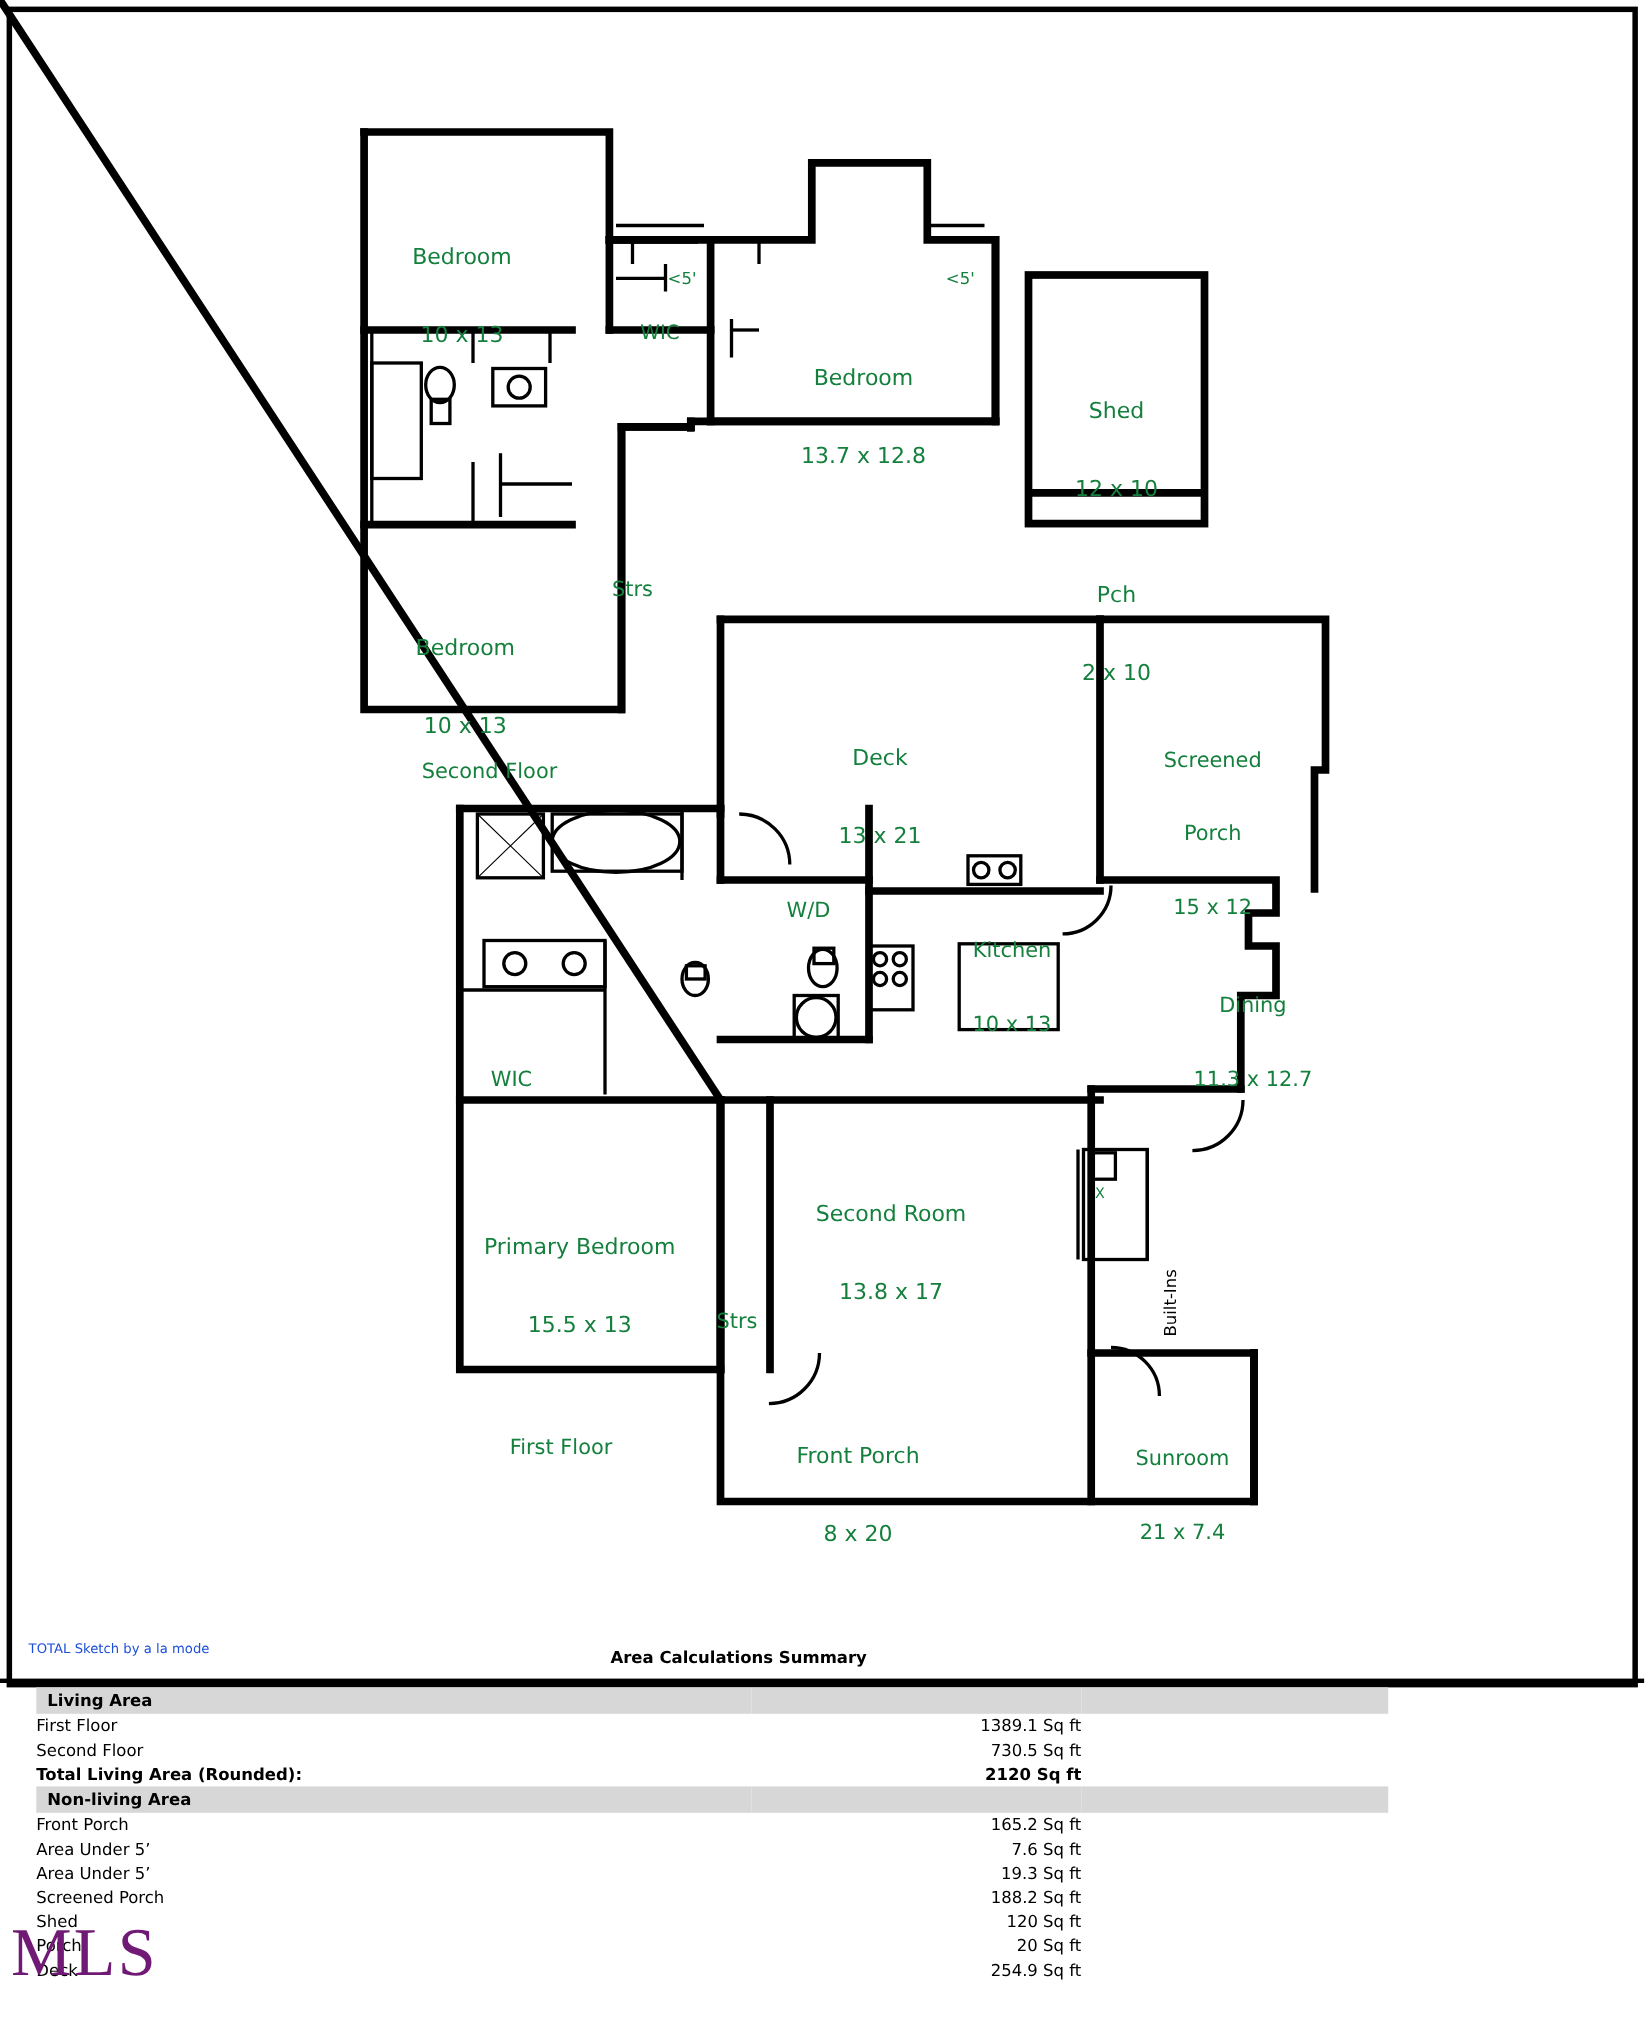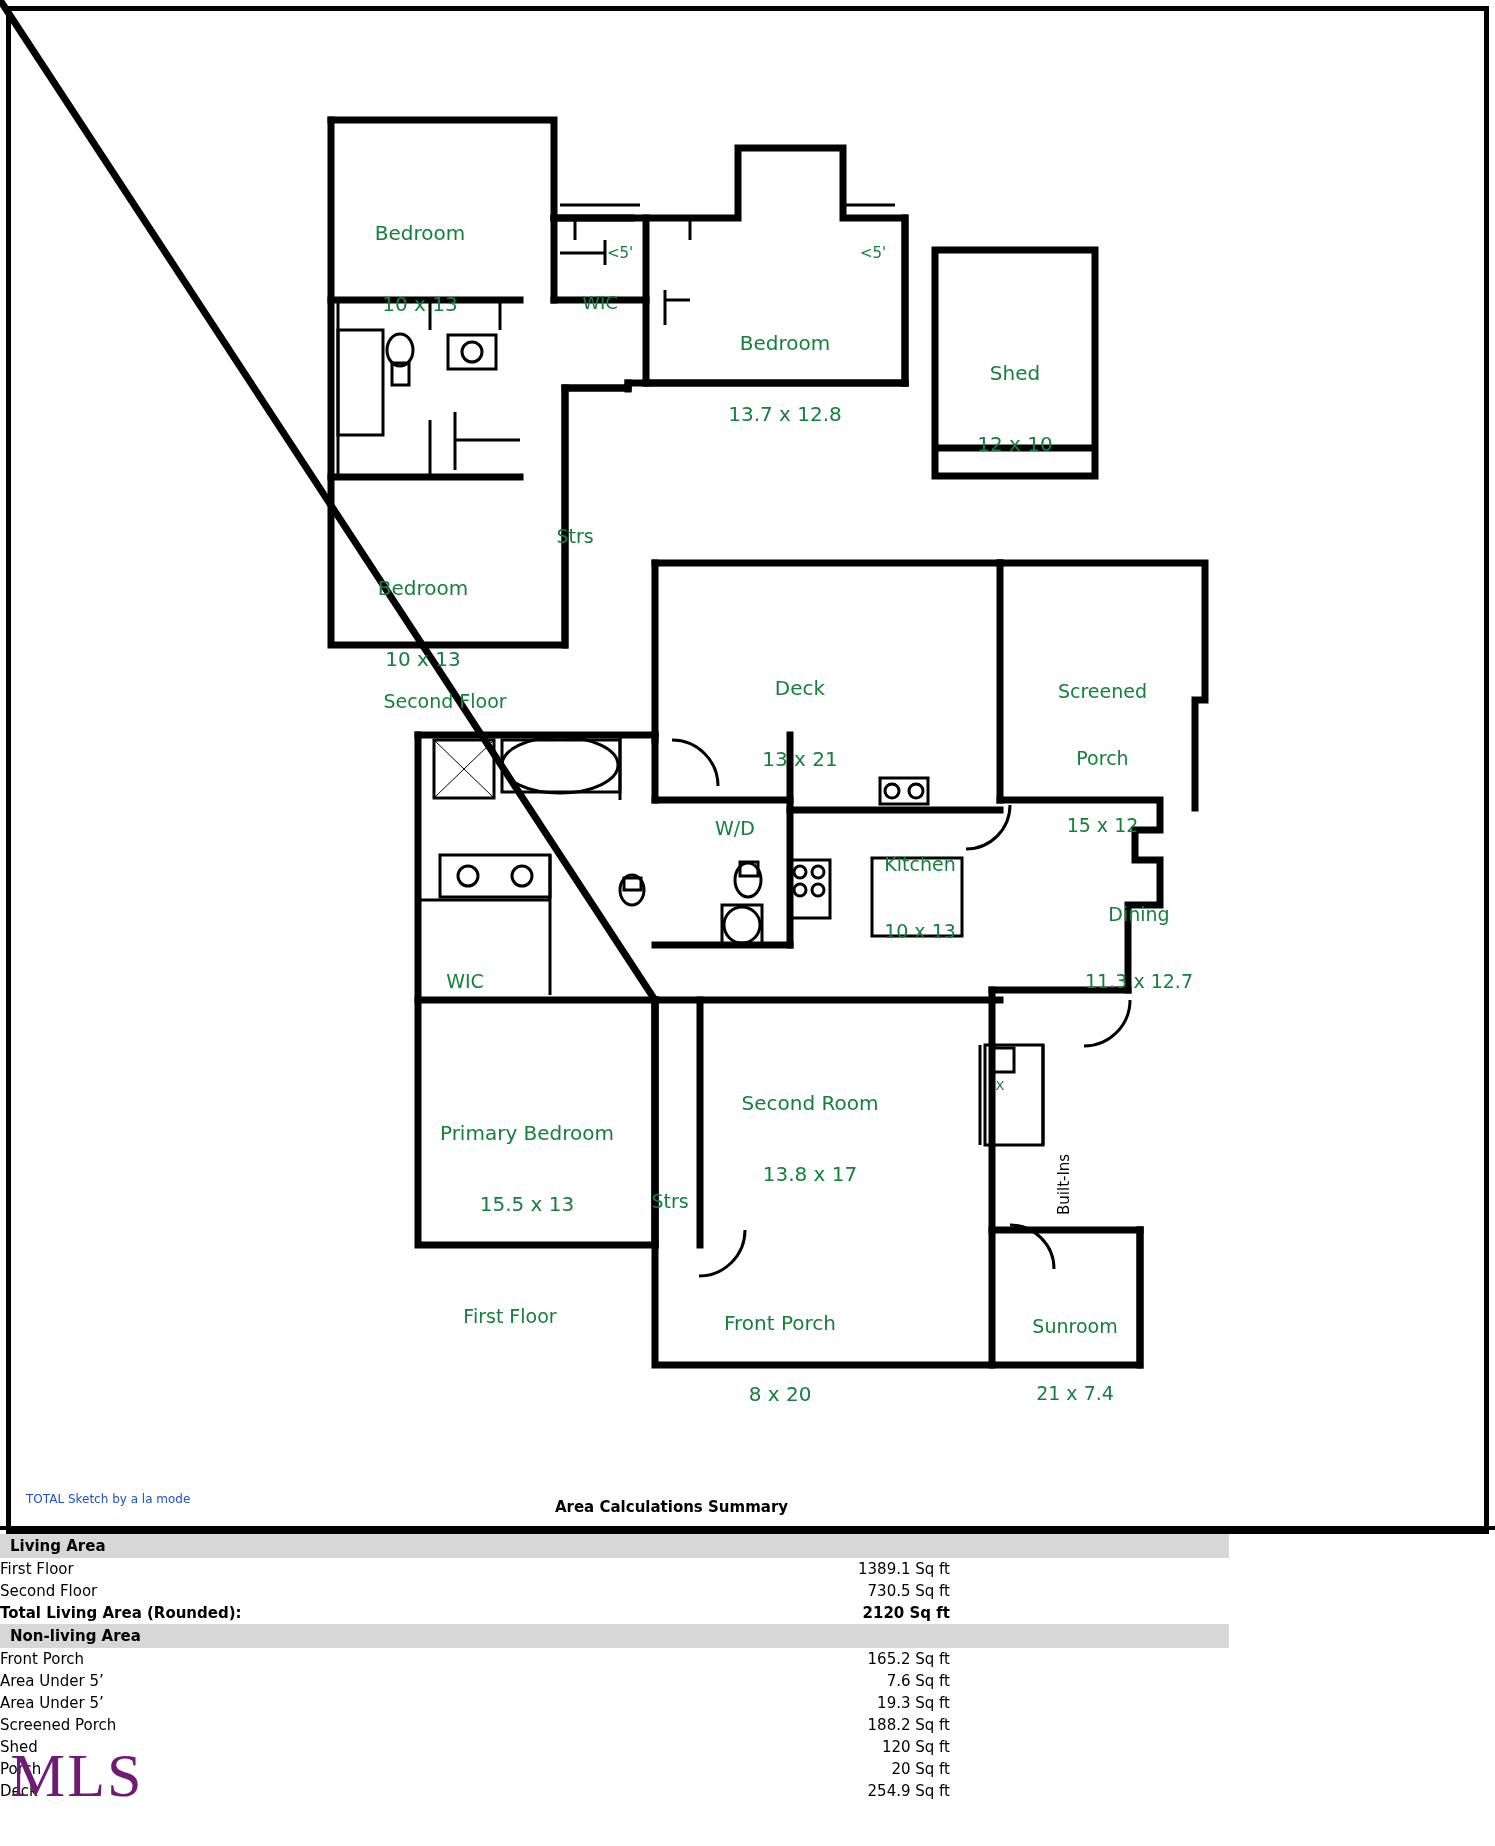--- a/index.html
+++ b/index.html
@@ -19,21 +19,21 @@
   .f18{font-size:18px;}
   .f15{font-size:15px;}
   .f13{font-size:13px;}
 
   .vert{position:absolute;transform:rotate(-90deg);transform-origin:left top;font-size:15px;white-space:nowrap;}
 
   
   .summary{position:absolute;left:0;top:1534px;width:1495px;}
   .sum-title{position:absolute;left:0;top:-36px;width:1343px;text-align:center;font-size:15px;font-weight:bold;}
   .credit{position:absolute;left:26px;top:-42px;font-size:12px;color:#1d4ed8;}
-  .tbl{width:1229px;border-collapse:collapse;font-size:15px;}
+  .tbl{width:1229px;border-collapse:collapse;font-size:15px;margin-left:33px;}
   .tbl td{padding:2px 0;}
   .band{background:#d7d7d7;font-weight:bold;}
   .band td{padding:3px 0 3px 10px;}
   .rowlabel{padding-left:10px;width:640px;}
   .rowval{width:290px;text-align:right;}
   .rowpad{}
   .bold{font-weight:bold;}
   .hr-top{position:absolute;left:0;top:-8px;width:1495px;height:4px;background:#000;}
 
   .watermark{position:absolute;left:10px;top:1740px;font-size:62px;color:#701a75;font-family:"Liberation Serif", serif;letter-spacing:2px;pointer-events:none;}
@@ -205,20 +205,24 @@
 
   <div class="lbl f19" style="left:330px;top:645px;width:230px;text-align:center;">
     <span class="l1">Second Floor</span>
   </div>
 
   <div class="lbl f20" style="left:935px;top:315px;width:160px;">
     <span class="l1">Shed</span>
     <span class="l2">12 x 10</span>
   </div>
 
+  <div class="lbl f20" style="left:935px;top:482px;width:160px;">
+    <span class="l1">Pch</span>
+    <span class="l2">2 x 10</span>
+  </div>
 
   <div class="lbl f20" style="left:710px;top:630px;width:180px;">
     <span class="l1">Deck</span>
     <span class="l2">13 x 21</span>
   </div>
 
   <div class="lbl f19" style="left:1010px;top:635px;width:185px;">
     <span class="l1">Screened</span>
     <span class="l2">Porch</span>
     <span class="l2">15 x 12</span>

